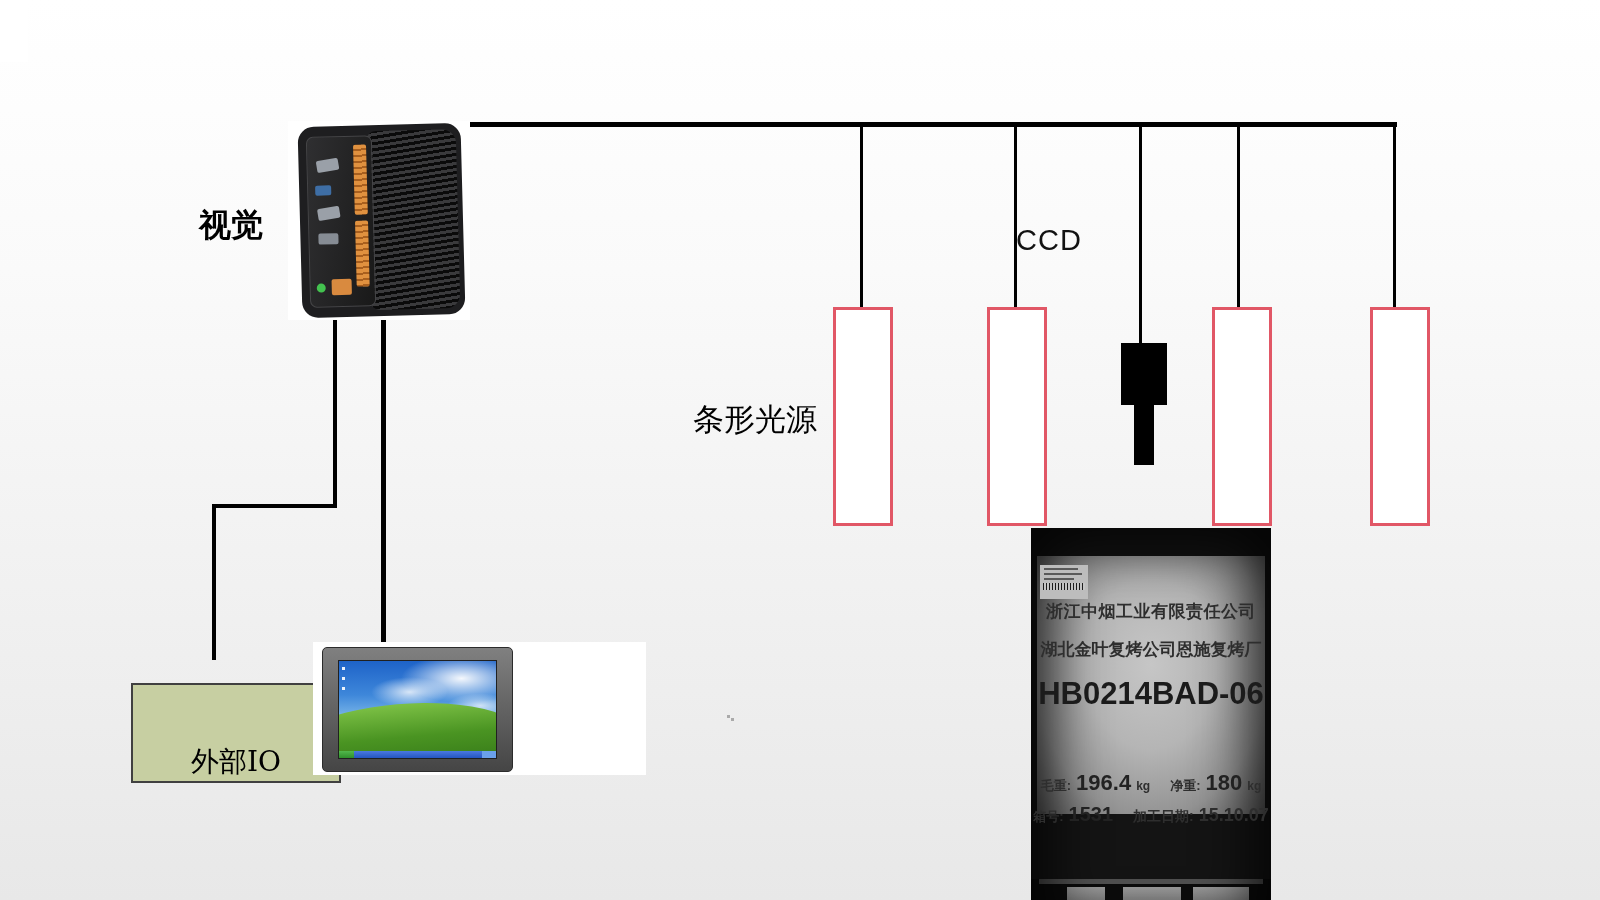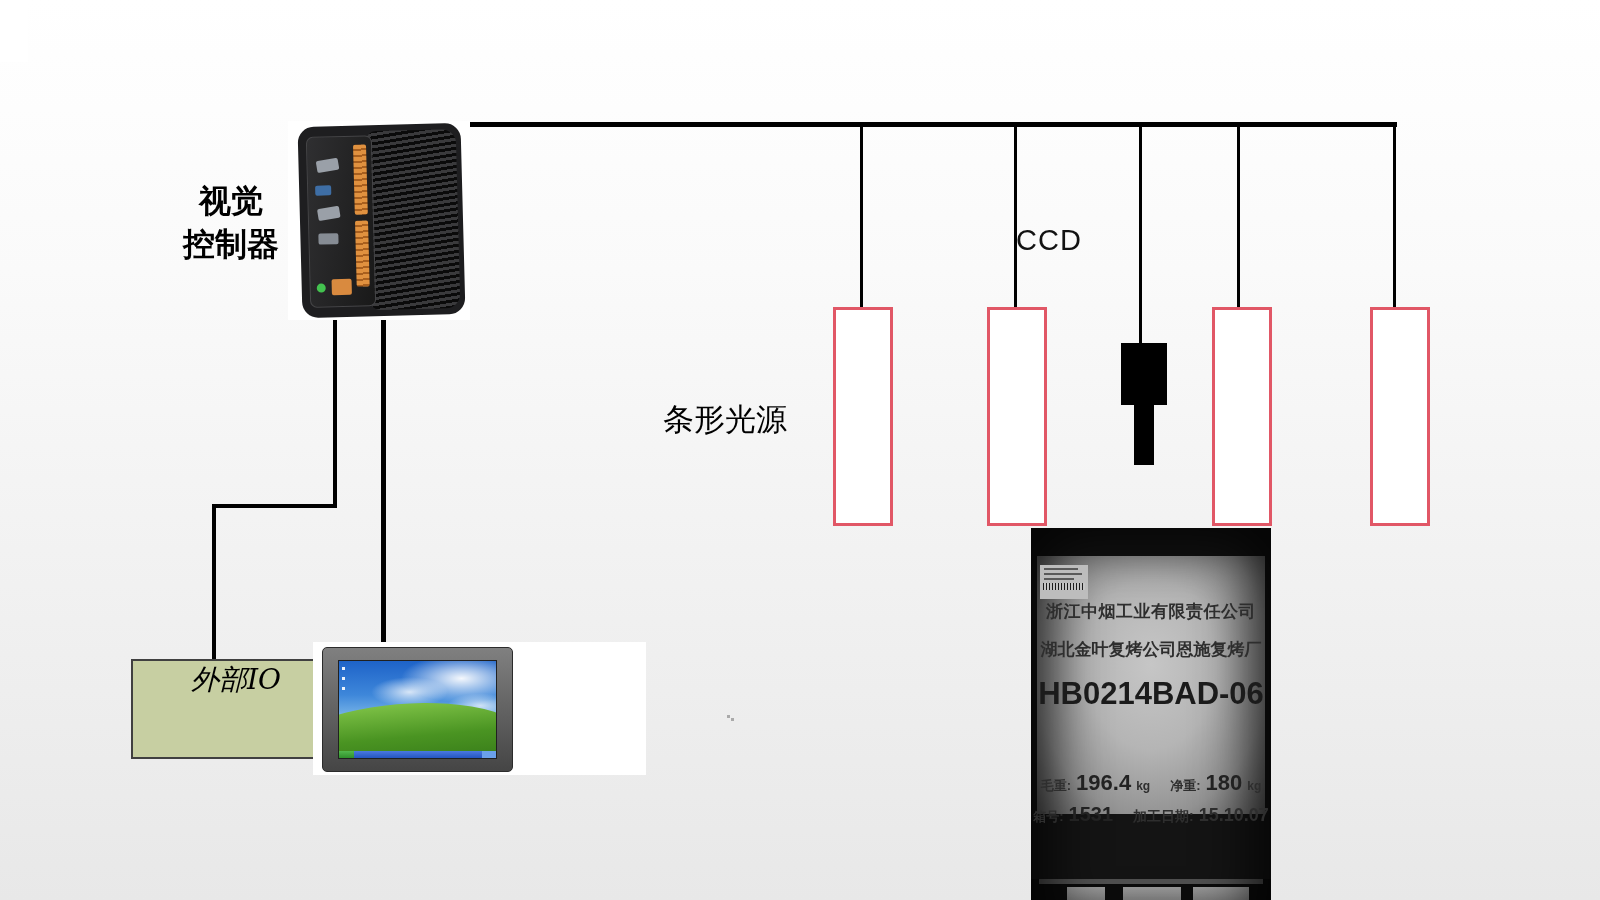--- a/index.html
+++ b/index.html
@@ -1,25 +1,25 @@
 <!DOCTYPE html>
 <html><head>
 <meta charset="utf-8">
 <style>
   html,body{margin:0;padding:0;background:#ddd;}
   #stage{position:relative;width:1600px;height:900px;overflow:hidden;
          background:linear-gradient(180deg,#ffffff 0%,#fafafa 30%,#f1f1f1 65%,#e8e8e8 100%);
          font-family:"Liberation Sans","DejaVu Sans",sans-serif;}
   .abs{position:absolute;}
   
-  .zh-serif{font-family:"DejaVu Serif","Liberation Serif",serif;}
+  .zh-serif{font-family:"DejaVu Serif","Liberation Serif",serif;margin-top:24px;}
   .ctrl-label{left:150px;top:180px;width:162px;text-align:center;font-weight:bold;
               font-size:32px;line-height:43px;color:#000;}
   .ccd-label{left:1016px;top:224px;font-size:29px;letter-spacing:1px;color:#121212;}
-  .barlight-label{left:663px;top:399px;font-size:31px;color:#000;}
+  .barlight-label{left:693px;top:399px;font-size:31px;color:#000;}
   .touch-label{left:514px;top:705px;font-size:26px;font-weight:bold;color:#101010;}
   
   .line{background:#000;}
   .bus{left:382px;top:122px;width:1015px;height:5px;}
   .drop{width:3px;top:125px;height:183px;}
   .d1{left:860px;} .d2{left:1014px;} .d3{left:1237px;} .d4{left:1393px;}
   .dccd{left:1139px;top:125px;width:3px;height:220px;}
   .wireA1{left:333px;top:314px;width:4px;height:194px;}
   .wireA2{left:212px;top:504px;width:125px;height:4px;}
   .wireA3{left:212px;top:506px;width:4px;height:154px;}
@@ -47,21 +47,21 @@
   .conn{position:absolute;background:#9aa0a8;border-radius:2px;}
   .cA{left:9px;top:22px;width:22px;height:12px;transform:rotate(-8deg);}
   .cB{left:7px;top:48px;width:16px;height:10px;background:#3e6ea5;}
   .cC{left:9px;top:70px;width:22px;height:12px;transform:rotate(-8deg);}
   .cD{left:9px;top:96px;width:20px;height:11px;background:#868c94;}
   .led{position:absolute;left:6px;top:146px;width:9px;height:9px;border-radius:50%;background:#43c24f;}
   .pwr{position:absolute;left:21px;top:142px;width:20px;height:16px;background:#d98a3f;border-radius:2px;}
   
   .io-box{left:131px;top:659px;width:210px;height:100px;background:#c7cfa2;
           border:2px solid #404040;box-sizing:border-box;display:flex;
-          align-items:flex-start;justify-content:center;font-size:28px;color:#000;font-style:italic;}
+          align-items:flex-end;justify-content:center;font-size:28px;color:#000;}
   
   .mon-block{left:313px;top:642px;width:333px;height:133px;background:#fff;z-index:1;}
   .monitor{position:absolute;left:9px;top:5px;width:189px;height:123px;border-radius:5px;
            background:linear-gradient(180deg,#808080,#454545);border:1px solid #2b2b2b;}
   .screen{position:absolute;left:15px;top:12px;width:157px;height:97px;overflow:hidden;border:1px solid #202020;
      background:
        radial-gradient(ellipse 55% 35% at 78% 18%,rgba(255,255,255,.95),rgba(255,255,255,0) 70%),
        radial-gradient(ellipse 35% 22% at 45% 32%,rgba(255,255,255,.8),rgba(255,255,255,0) 70%),
        radial-gradient(ellipse 30% 18% at 90% 46%,rgba(255,255,255,.7),rgba(255,255,255,0) 70%),
        linear-gradient(180deg,#1e63c8 0%,#3e87da 35%,#7ab6e8 58%,#aedcf2 72%,#cfeef8 80%);}
@@ -109,21 +109,20 @@
 </style>
 </head>
 <body>
 
 <div id="stage">
 
   <div class="abs corner"></div>
 
   <div class="abs ctrl-label zh-serif">
     <div>视觉</div>
-    <div>控制器</div>
   </div>
 
   <div class="abs ctrl-photo">
     <div class="ctrl-body">
       <div class="ctrl-fins"></div>
       <div class="ctrl-panel">
         <div class="term t1"></div>
         <div class="term t2"></div>
         <div class="conn cA"></div>
         <div class="conn cB"></div>

